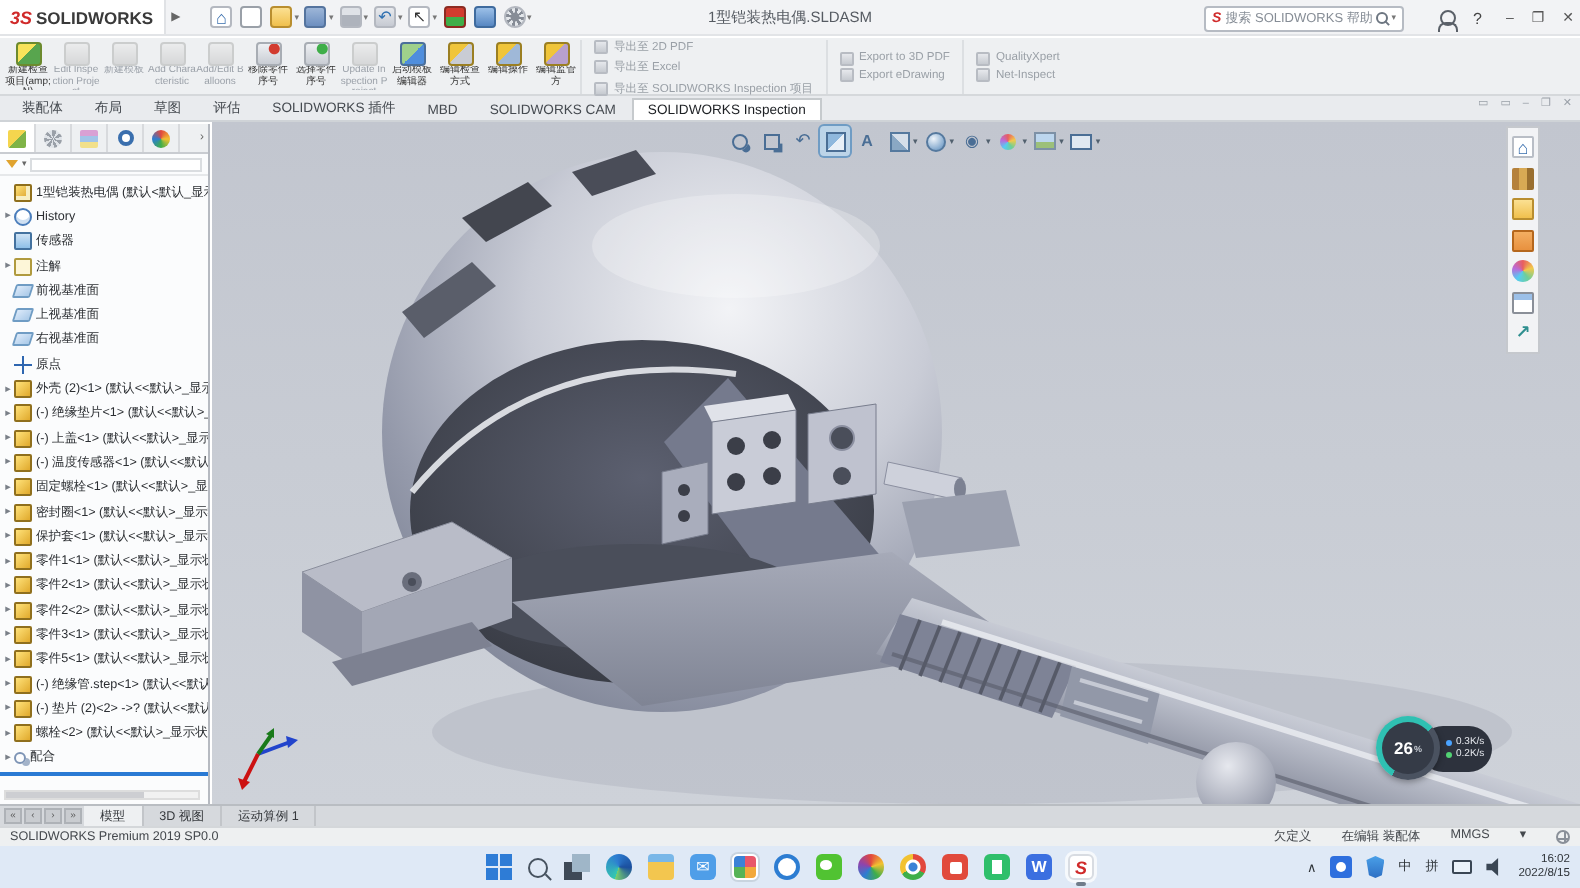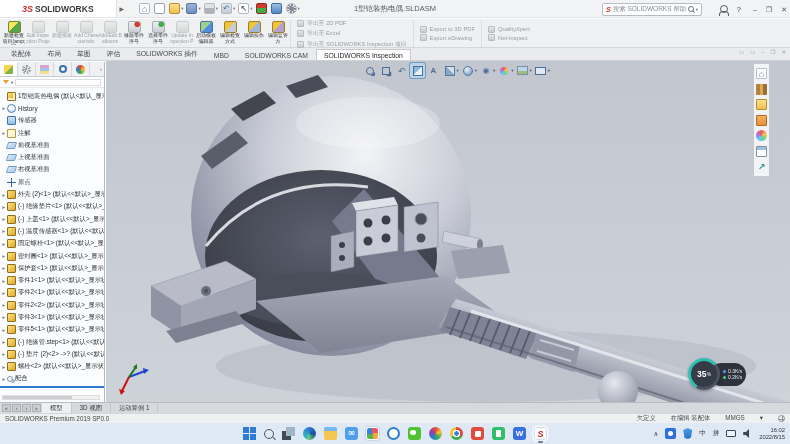--- a/index.html
+++ b/index.html
@@ -3,21 +3,21 @@
 <meta charset="utf-8">
 <style>
   *{box-sizing:border-box;margin:0;padding:0}
   body{margin:0;background:#888}
   .app{position:relative;width:790px;height:444px;overflow:hidden;background:#fff;
        font-family:"Liberation Sans","DejaVu Sans",sans-serif;cursor:default}
 
   
   .titlebar{position:absolute;top:0;left:0;right:0;height:18px;background:var(--titlebar_bg);
             border-bottom:1px solid #e2e4e7;display:flex;align-items:center}
-  .logo{display:flex;align-items:center;gap:2px;padding:0 22px;background:#fff;height:100%;border-right:1px solid #e0e2e5}
+  .logo{display:flex;align-items:center;gap:2px;padding:0 5px;background:#fff;height:100%;border-right:1px solid #e0e2e5}
   .logo-mark{color:#d02a2a;font-weight:bold;font-style:italic;font-size:9px}
   .logo-text{font-size:8.5px;font-weight:bold;color:#3a3a3a}
   .flyout{font-size:6px;color:#666;margin:0 3px}
   .qicons{display:flex;align-items:center;gap:3px;margin-left:12px}
   .qiw{display:flex;align-items:center}
   .qi{position:relative;width:11px;height:11px;border-radius:2px;background:linear-gradient(#e8eaee,#c6cad2);border:1px solid #b4b8c0}
   .qdd{font-size:4.5px;color:#777;margin-left:1px}
   .qi[data-icon="home-icon"]{background:#fff}
   .qi[data-icon="home-icon"]::before{content:"⌂";position:absolute;inset:0;display:flex;align-items:center;justify-content:center;font-size:9px;color:#3a6fae}
   .qi[data-icon="new-file-icon"]{background:#fff;border-color:#9aa0a8}
@@ -802,21 +802,21 @@
             <span>0.3K/s</span>
           </div>
 
           <div class="prow">
             <span class="pdot" data-dot="green"></span>
             <span>0.2K/s</span>
           </div>
         </div>
       <div class="pcirc">
         <div class="pcirc-in">
-          <span>35</span>
+          <span>26</span>
             <span class="punit">%</span>
         </div>
       </div>
     </div>
   </div>
 
   <div class="doctabs">
     <span style="display:flex">
 
         <span class="dnav">«</span>

